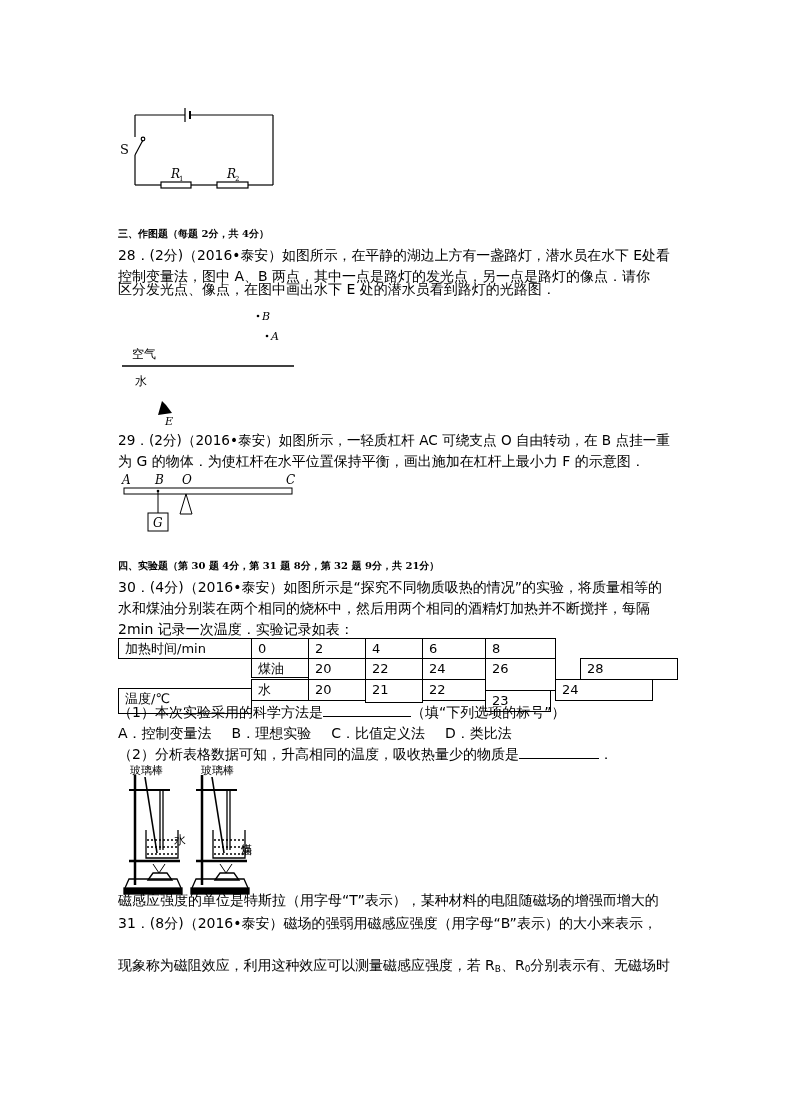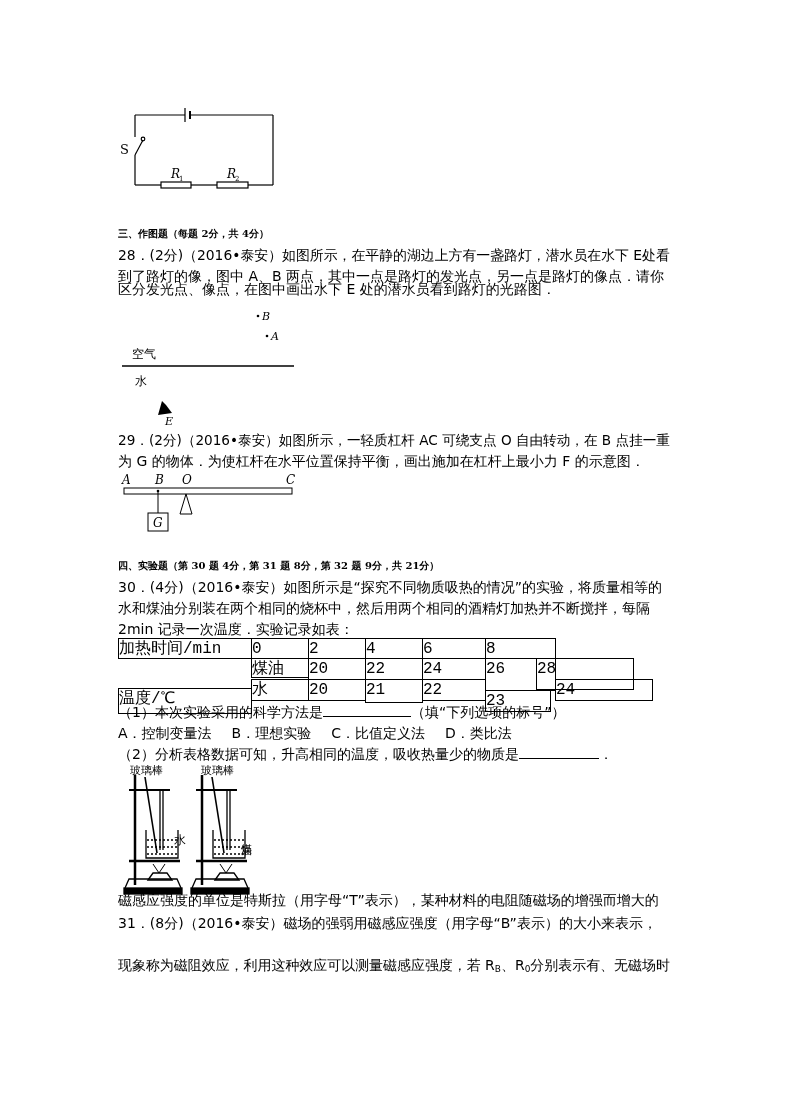--- a/index.html
+++ b/index.html
@@ -9,21 +9,21 @@
   }
   .abs { position: absolute; }
   .line {
     position: absolute; left: 118px; font-size: 14px; line-height: 20px;
     white-space: nowrap; letter-spacing: 0px;
   }
   .heading { font-weight: bold; font-family: "DejaVu Serif", serif; font-size: 10px; }
   .blank { display: inline-block; border-bottom: 1px solid #000; height: 14px; vertical-align: baseline; }
   .sub { font-size: 9px; vertical-align: -2px; }
   svg text { font-family: "DejaVu Serif", serif; }
-  .cell { position: absolute; border: 1px solid #000; box-sizing: border-box; font-size: 16px; line-height: 20px; padding-left: 0; white-space: nowrap; font-family: Liberation Mono, monospace; }
+  .cell { position: absolute; border: 1px solid #000; box-sizing: border-box; font-size: 13px; line-height: 20px; padding-left: 6px; white-space: nowrap; }
 </style>
 </head>
 <body>
 
 <svg class="abs" style="left:110px;top:100px" width="180" height="100" viewBox="0 0 180 100">
   <g stroke="#000" stroke-width="1.2" fill="none">
     <line x1="25" y1="15" x2="75" y2="15"></line>
     <line x1="75" y1="8" x2="75" y2="22"></line>
     <line x1="80" y1="11" x2="80" y2="19" stroke-width="2"></line>
     <line x1="80" y1="15" x2="163" y2="15"></line>
@@ -41,21 +41,21 @@
   <text x="10" y="54" font-size="13">S</text>
   <text x="61" y="78" font-size="12" font-style="italic">R</text>
   <text x="69" y="81" font-size="7">1</text>
   <text x="117" y="78" font-size="12" font-style="italic">R</text>
   <text x="125" y="81" font-size="7">2</text>
 </svg>
 
 <div class="line heading" style="top:224px">三、作图题（每题 2分，共 4分）</div>
 
 <div class="line" style="top: 245px; transform-origin: left top; transform: scaleX(0.991);">28．(2分)（2016•泰安）如图所示，在平静的湖边上方有一盏路灯，潜水员在水下 E处看</div>
-<div class="line" style="top:266px">到了路灯的像，图中 A、B 两点，其中一点是路灯的发光点，另一点是路灯的像点．请你</div>
+<div class="line" style="top:266px">控制变量法，图中 A、B 两点，其中一点是路灯的发光点，另一点是路灯的像点．请你</div>
 <div class="line" style="top:279px">区分发光点、像点，在图中画出水下 E 处的潜水员看到路灯的光路图．</div>
 
 <svg class="abs" style="left:110px;top:305px" width="200" height="125" viewBox="0 0 200 125">
   <circle cx="148" cy="11" r="1.3" fill="#000"></circle>
   <text x="152" y="15" font-size="11" font-style="italic">B</text>
   <circle cx="157" cy="31" r="1.3" fill="#000"></circle>
   <text x="161" y="35" font-size="11" font-style="italic">A</text>
   <text x="22" y="53" font-size="12">空气</text>
   <line x1="12" y1="61" x2="184" y2="61" stroke="#000" stroke-width="1.5"></line>
   <text x="25" y="80" font-size="12">水</text>
@@ -93,21 +93,21 @@
   <div class="cell" style="left:422px;top:638px;width:64px;height:21px">6</div>
   <div class="cell" style="left:485px;top:638px;width:71px;height:21px">8</div>
 
   <div class="cell" style="left:118px;top:688px;width:134px;height:26px">温度/℃</div>
 
   <div class="cell" style="left:251px;top:658px;width:58px;height:20px">煤油</div>
   <div class="cell" style="left:308px;top:658px;width:58px;height:22px">20</div>
   <div class="cell" style="left:365px;top:658px;width:58px;height:22px">22</div>
   <div class="cell" style="left:422px;top:658px;width:64px;height:22px">24</div>
   <div class="cell" style="left:485px;top:658px;width:71px;height:33px">26</div>
-  <div class="cell" style="left:536px;top:658px;width:98px;height:32px">28</div>
+  <div class="cell" style="left:580px;top:658px;width:98px;height:22px">28</div>
 
   <div class="cell" style="left:251px;top:679px;width:58px;height:22px">水</div>
   <div class="cell" style="left:308px;top:679px;width:58px;height:22px">20</div>
   <div class="cell" style="left:365px;top:679px;width:58px;height:24px">21</div>
   <div class="cell" style="left:422px;top:679px;width:64px;height:22px">22</div>
   <div class="cell" style="left:485px;top:690px;width:66px;height:22px">23</div>
   <div class="cell" style="left:555px;top:679px;width:98px;height:22px">24</div>
 </div>
 
 <div class="line" style="top:702px">

